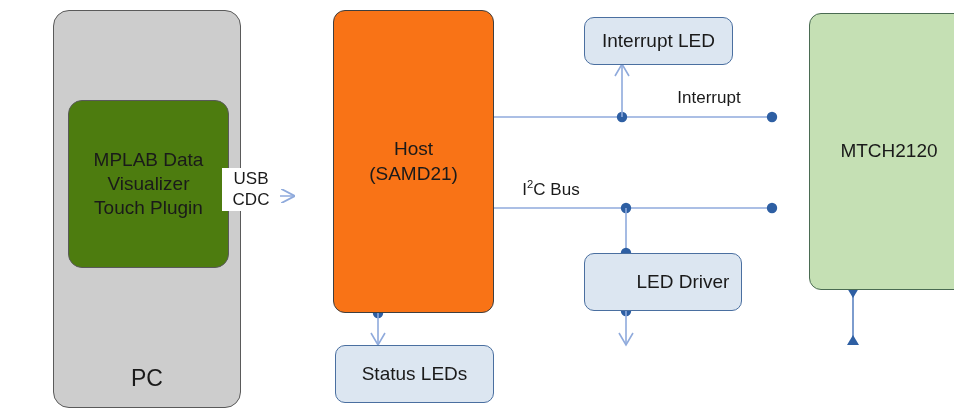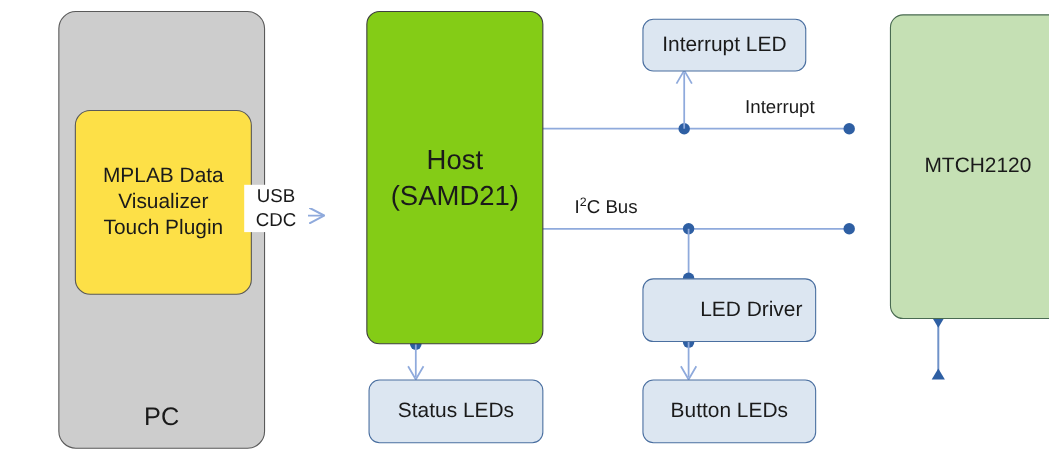--- a/index.html
+++ b/index.html
@@ -32,30 +32,30 @@
   .node-pc {
     background: #cdcdcd;
     border: 1.6px solid #5a5a5a;
     border-radius: 16px;
     align-items: flex-end;
     justify-content: center;
     font-size: 23px;
     padding-bottom: 14px;
   }
   .node-yellow {
-    background: #fde047;
+    background: #4d7c0f;
     border: 1.6px solid #595959;
     border-radius: 14px;
     font-size: 19px;
   }
   .node-host {
-    background: #84cc16;
+    background: #f97316;
     border: 1.6px solid #3f3f3f;
     border-radius: 12px;
-    font-size: 25px;
+    font-size: 19px;
   }
   .node-blue {
     background: #dce6f1;
     border: 1.4px solid #4a6fa0;
     border-radius: 10px;
     font-size: 19px;
   }
   .node-green {
     background: #c5e0b4;
     border: 1.4px solid #4a6b52;
@@ -167,21 +167,20 @@
 
   <div class="node node-host" style="left:297px; top:10px; width:161px; height:303px;">Host
 (SAMD21)</div>
 
   <div class="node node-blue" style="left:299px; top:345px; width:159px; height:58px;">Status LEDs</div>
 
   <div class="node node-blue" style="left:548px; top:17px; width:149px; height:48px;">Interrupt LED</div>
 
   <div class="node node-blue" style="left:548px; top:253px; width:158px; height:58px;padding-left:40px;">LED Driver</div>
 
-  <div class="node node-blue" style="left:548px; top:345px; width:158px; height:58px;">Button LEDs</div>
 
   <div class="node node-green" style="left:773px; top:13px; width:160px; height:277px;">MTCH2120</div>
 
 
   <div class="edge-label two-line" style="left:222px; top:168px; width:52px;">USB
 CDC</div>
 
   <div class="edge-label" style="left:664px; top:88px; width:84px;">Interrupt</div>
 
   <div class="edge-label" style="left:508px; top:178px; width:80px;"><span>I</span><span class="sup">2</span><span>C Bus</span></div>

